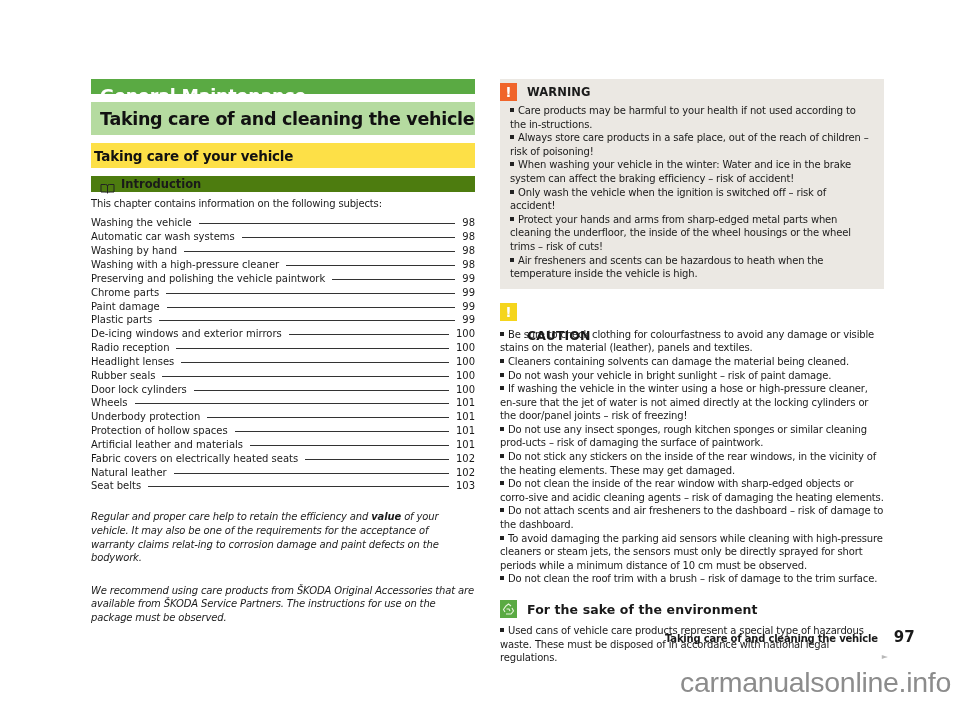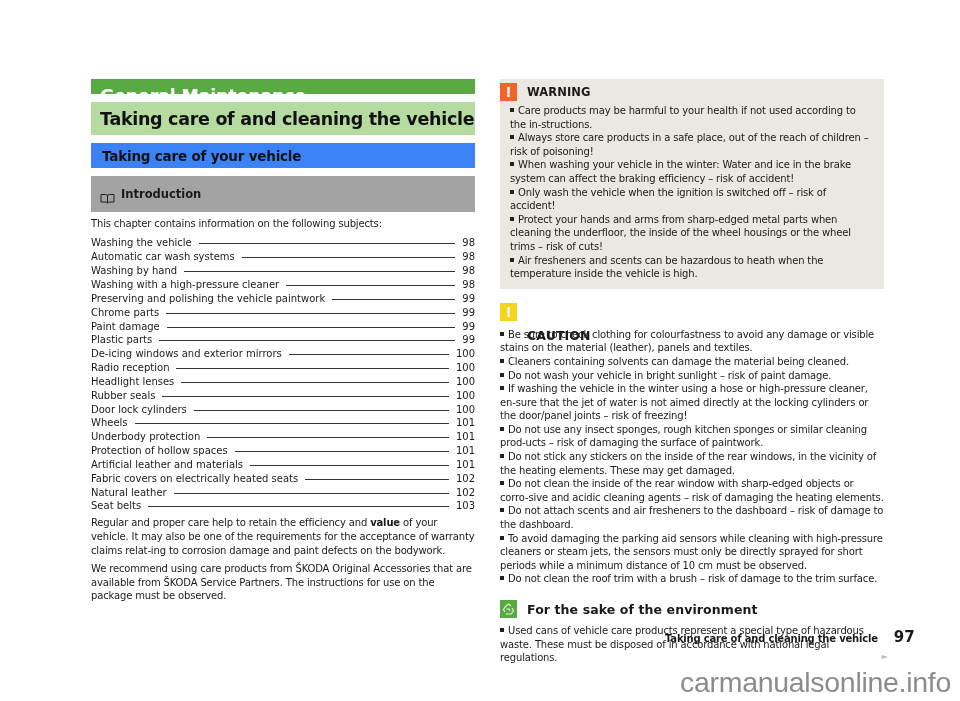--- a/index.html
+++ b/index.html
@@ -12,37 +12,37 @@
 
   .h-chapter {
     background: #5aaa43; color: #ffffff; height: 15px; line-height: 34px;
     font-size: 17.5px; font-weight: bold; padding-left: 9px; letter-spacing: -0.2px;
   }
   .h-section {
     margin-top: 8px; background: #b5dba0; color: #111; height: 33px; line-height: 35px;
     font-size: 17.5px; font-weight: bold; padding-left: 9px; letter-spacing: -0.3px;
   }
   .h-sub {
-    margin-top: 8px; background: #3b82f6; color: #111; height: 25px; line-height: 26px;
-    font-size: 13.5px; font-weight: bold; padding-left: 11px; letter-spacing: -0.2px;
+    margin-top: 8px; background: #fde047; color: #111; height: 25px; line-height: 26px;
+    font-size: 13.5px; font-weight: bold; padding-left: 3px; letter-spacing: -0.2px;
   }
   .h-intro {
-    margin-top: 8px; background: #a3a3a3; height: 36px; line-height: 23px;
+    margin-top: 8px; background: #4d7c0f; height: 16px; line-height: 23px;
     font-size: 11.5px; font-weight: bold; padding-left: 9px; display: flex; align-items: center;
   }
   .h-intro .book { display: inline-block; width: 15px; height: 11px; margin-right: 6px; }
 
   .body-text { font-size: 10px; line-height: 13.6px; letter-spacing: -0.15px; }
   .intro-lead { margin-top: 5px; }
   .toc { margin-top: 4px; }
   .toc-row { display: flex; align-items: flex-end; height: 13.85px; font-size: 10px; }
   .toc-row .t { white-space: nowrap; }
   .toc-row .dots { flex: 1; border-bottom: 1px solid #333; margin: 0 7px 4px 7px; }
   .toc-row .p { white-space: nowrap; }
-  .para { margin-top: 5px; }
+  .para { margin-top: 19px; font-style: italic; }
   .para b { font-weight: bold; }
 
   .warn-box { background: #ebe8e3; padding: 3px 10px 8px 0; }
   .box-head { display: flex; align-items: center; height: 20px; }
   .badge {
     width: 17px; height: 18px; color: #fff; font-weight: bold; font-size: 14px;
     text-align: center; line-height: 18px; margin-right: 10px;
   }
   .badge.red { background: #f0642a; }
   .badge.yellow { background: #f5d51c; }

